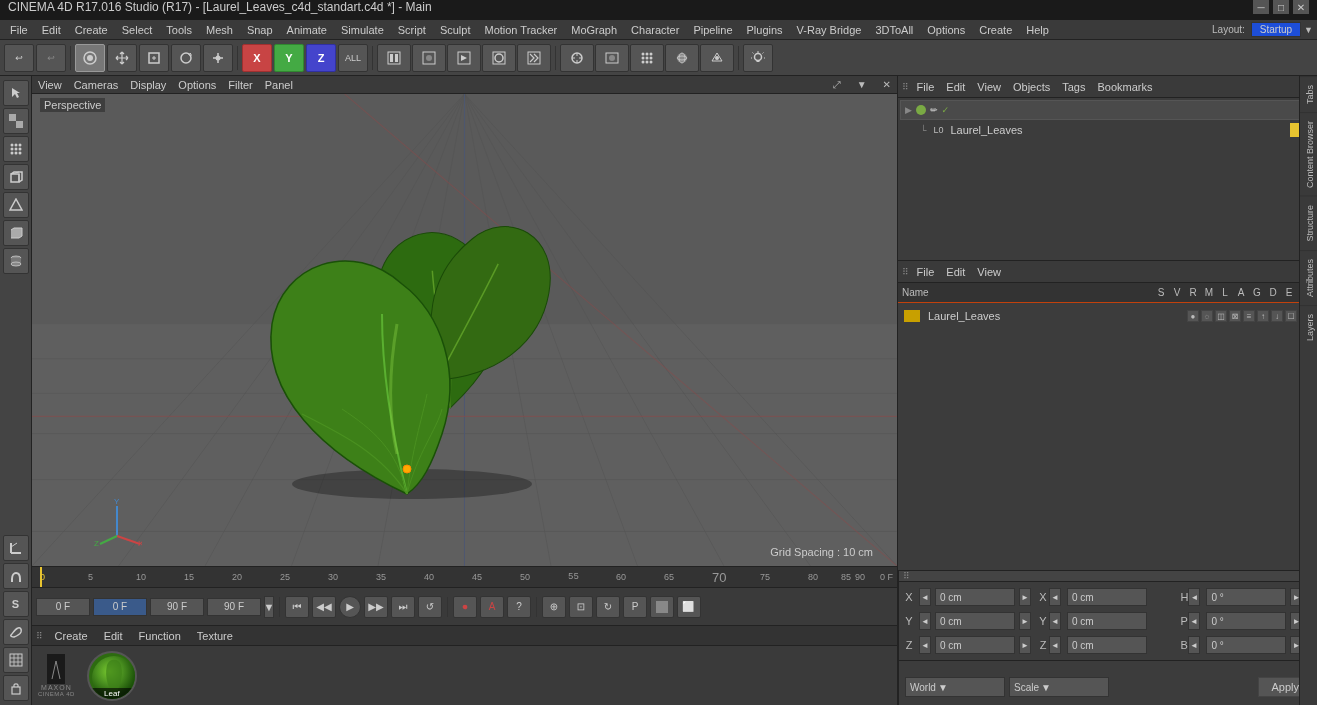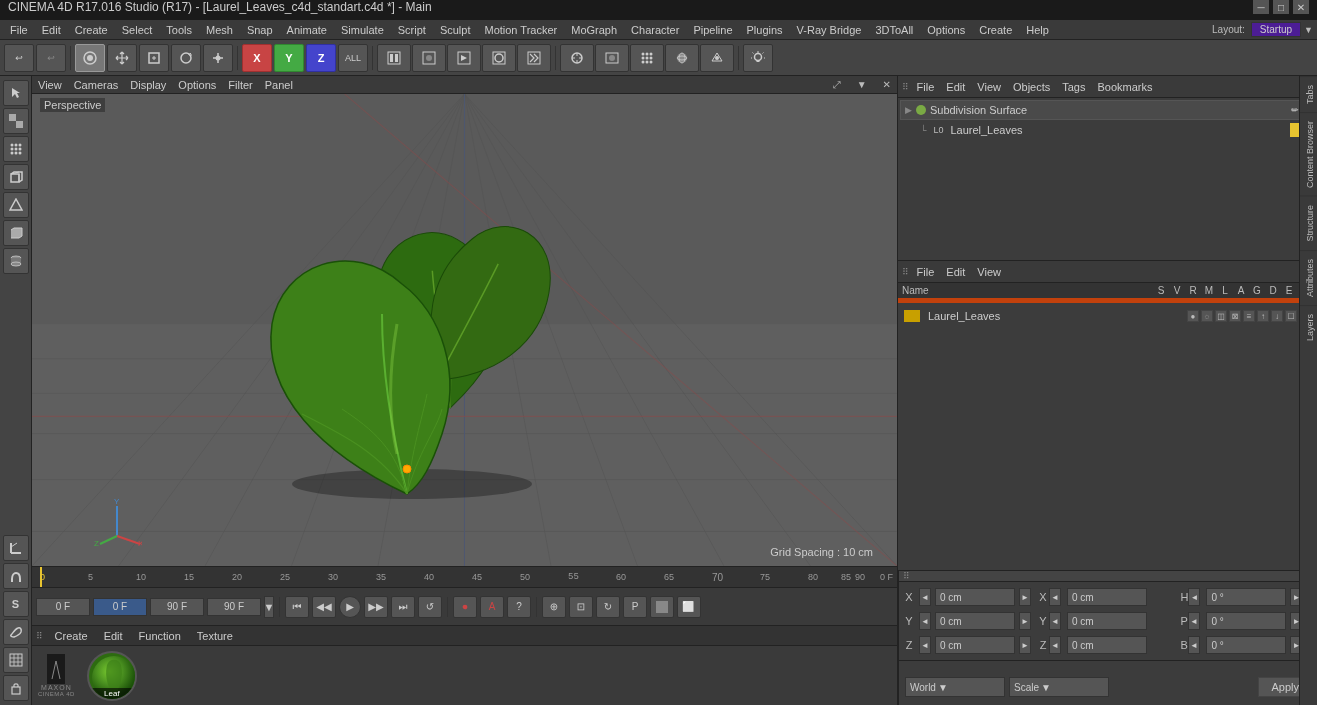--- a/index.html
+++ b/index.html
@@ -554,21 +554,21 @@
     <span class="menu-item">Character</span>
     <span class="menu-item">Pipeline</span>
     <span class="menu-item">Plugins</span>
     <span class="menu-item">V-Ray Bridge</span>
     <span class="menu-item">3DToAll</span>
     <span class="menu-item">Options</span>
     <span class="menu-item">Create</span>
     <span class="menu-item">Help</span>
     <div style="flex:1"></div>
     <span style="font-size:10px;color:#bbb;margin-right:4px;">Layout:</span>
-    <span style="font-size:10px;color:#ccc;background:#4c1d95;padding:1px 8px;border:1px solid #333;">Startup</span>
+    <span style="font-size:10px;color:#ccc;background:#1d4ed8;padding:1px 8px;border:1px solid #333;">Startup</span>
     <span style="font-size:9px;color:#bbb;margin-left:1px;">▼</span>
   </div>
 
   <div id="main-toolbar">
 
     <button class="toolbar-btn">↩</button>
     <button class="toolbar-btn" style="color:#888;">↩</button>
     <div class="toolbar-separator"></div>
 
     <button class="toolbar-btn active" title="Model Mode">
@@ -888,21 +888,21 @@
           <span style="position:absolute;left:200px;font-size:9px;color:#999;">20</span>
           <span style="position:absolute;left:248px;font-size:9px;color:#999;">25</span>
           <span style="position:absolute;left:296px;font-size:9px;color:#999;">30</span>
           <span style="position:absolute;left:344px;font-size:9px;color:#999;">35</span>
           <span style="position:absolute;left:392px;font-size:9px;color:#999;">40</span>
           <span style="position:absolute;left:440px;font-size:9px;color:#999;">45</span>
           <span style="position:absolute;left:488px;font-size:9px;color:#999;">50</span>
           <span style="position:absolute;left:536px;font-size:9px;color:#999;font-family:Liberation Mono, monospace;">55</span>
           <span style="position:absolute;left:584px;font-size:9px;color:#999;">60</span>
           <span style="position:absolute;left:632px;font-size:9px;color:#999;">65</span>
-          <span style="position:absolute;left:680px;font-size:10px;color:#999;">70</span>
+          <span style="position:absolute;left:680px;font-size:13px;color:#999;">70</span>
           <span style="position:absolute;left:728px;font-size:9px;color:#999;">75</span>
           <span style="position:absolute;left:776px;font-size:9px;color:#999;">80</span>
           <span style="position:absolute;left:calc(100% - 56px);font-size:9px;color:#999;">85</span>
           <span style="position:absolute;right:32px;font-size:9px;color:#999;">90</span>
           <span style="position:absolute;right:4px;font-size:9px;color:#999;">0 F</span>
 
           <div id="playhead" style="position:absolute;left:8px;top:0;bottom:0;width:2px;background:#e8c430;"></div>
         </div>
 
         <div id="timeline-controls" style="height:38px;background:#3a3a3a;display:flex;align-items:center;padding:0 4px;gap:3px;border-top:1px solid #222;">
@@ -999,21 +999,20 @@
           <span class="obj-menu">Tags</span>
           <span class="obj-menu">Bookmarks</span>
           <div style="flex:1"></div>
           <span style="font-size:9px;color:#bbb;cursor:pointer;">🔍</span>
         </div>
         <div id="obj-content" style="flex:1;background:#3c3c3c;padding:2px;overflow:hidden;">
 
           <div class="obj-item" style="background:#4a4a4a;border:1px solid #555;">
             <span style="color:#888;font-size:9px;">▶</span>
             <div class="obj-dot" style="background:#7aaa44;"></div>
-            <span style="font-size:11px;color:#ccc;flex:1;">Subdivision Surface</span>
 
             <span style="font-size:9px;">✏</span>
             <span style="font-size:9px;color:#7aaa44;">✓</span>
           </div>
 
           <div class="obj-item" style="padding-left:20px;">
             <span style="color:#888;font-size:9px;margin-right:3px;">└</span>
 
             <span style="font-size:9px;color:#bbb;margin-right:3px;">L0</span>
             <span style="font-size:11px;color:#ccc;flex:1;">Laurel_Leaves</span>
@@ -1025,21 +1024,21 @@
       </div>
 
       <div id="attribute-manager" style="flex:1;display:flex;flex-direction:column;">
         <div id="attrib-toolbar" style="height:22px;background:#3a3a3a;display:flex;align-items:center;padding:0 4px;gap:4px;border-bottom:1px solid #222;">
           <span style="color:#888;font-size:9px;">⠿</span>
           <span class="obj-menu">File</span>
           <span class="obj-menu">Edit</span>
           <span class="obj-menu">View</span>
         </div>
 
-        <div id="attrib-header" style="height:20px;background:#333;display:flex;align-items:center;padding:0 4px;font-size:10px;color:#bbb;border-bottom:5px solid #c2410c;">
+        <div id="attrib-header" style="height:20px;background:#333;display:flex;align-items:center;padding:0 4px;font-size:10px;color:#bbb;border-bottom:1px solid #c2410c;">
           <span style="flex:1;">Name</span>
           <span style="width:16px;text-align:center;">S</span>
           <span style="width:16px;text-align:center;">V</span>
           <span style="width:16px;text-align:center;">R</span>
           <span style="width:16px;text-align:center;">M</span>
           <span style="width:16px;text-align:center;">L</span>
           <span style="width:16px;text-align:center;">A</span>
           <span style="width:16px;text-align:center;">G</span>
           <span style="width:16px;text-align:center;">D</span>
           <span style="width:16px;text-align:center;">E</span>

